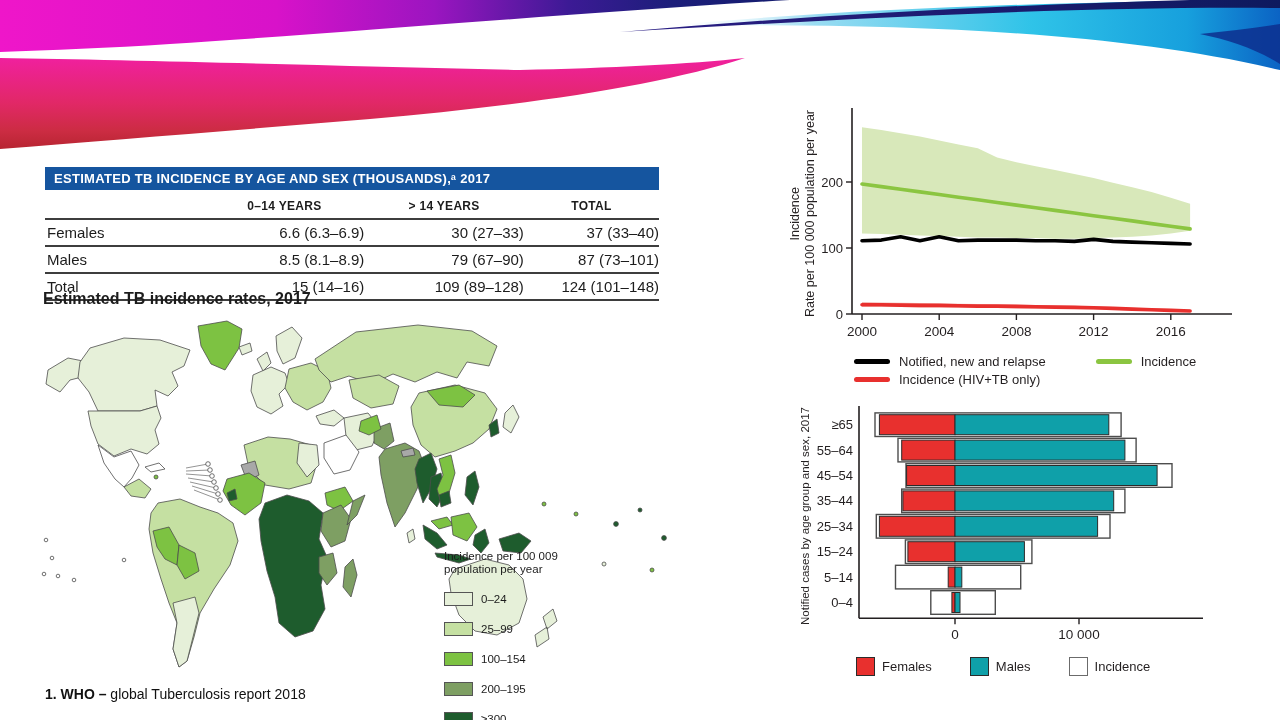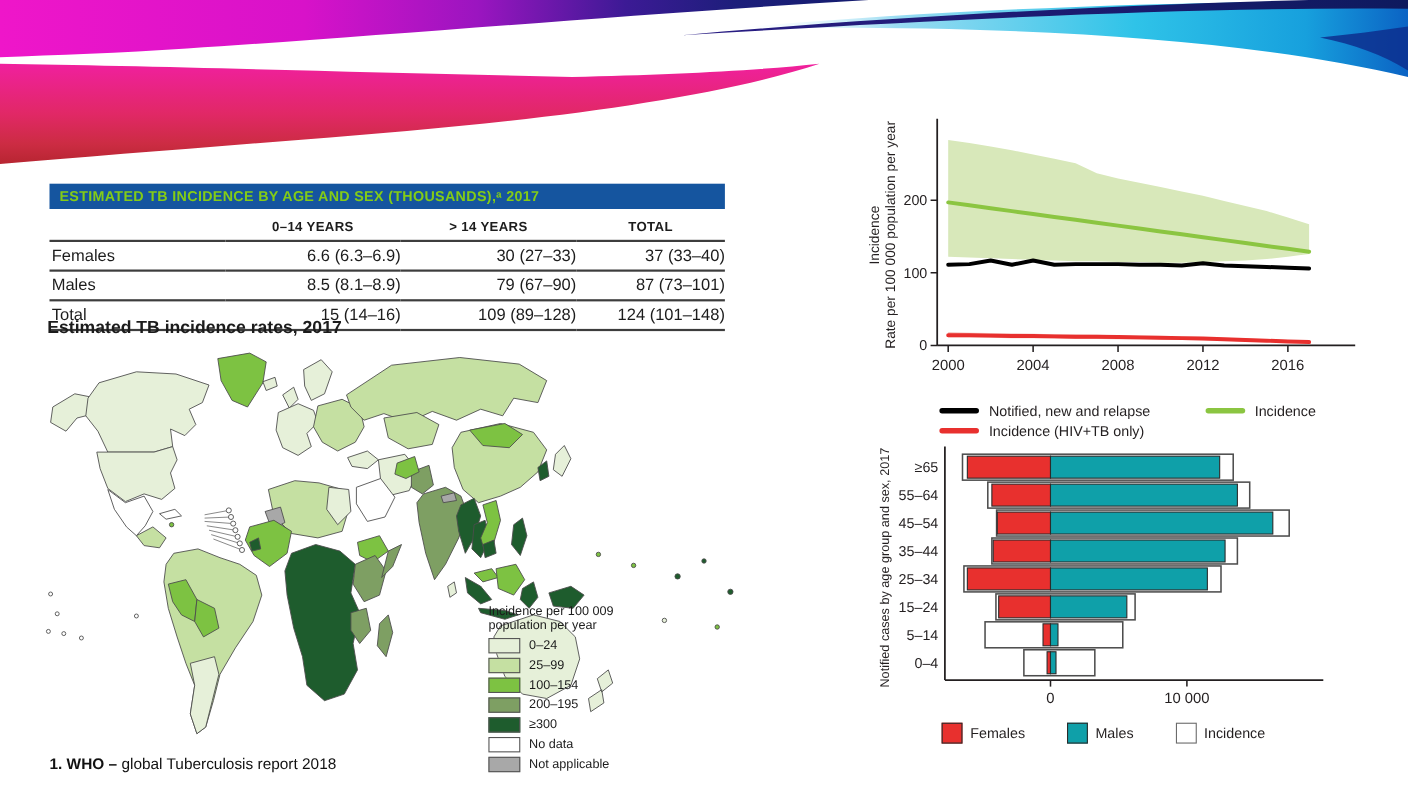--- a/index.html
+++ b/index.html
@@ -6,43 +6,43 @@
   .slide{position:relative;width:1280px;height:720px;background:#fff;overflow:hidden;
          font-family:"Liberation Sans","DejaVu Sans",sans-serif;color:#1c1c1c;margin:0 auto;}
   .abs{position:absolute;}
   
   .swoosh{top:0;left:0;width:1280px;height:152px;}
   
   .slide-title{left:560px;top:24px;width:610px;text-align:center;font-size:54px;font-weight:bold;
                letter-spacing:1px;color:#000;white-space:nowrap;}
   
   .tablewrap{left:45px;top:167px;width:614px;}
-  .tbl-header{color:#84cc16;font-weight:bold;font-size:13px;letter-spacing:.3px;height:23px;
+  .tbl-header{color:#ffffff;font-weight:bold;font-size:13px;letter-spacing:.3px;height:23px;
               line-height:23px;padding-left:9px;margin-bottom:5px;}
   table.inc{width:100%;border-collapse:collapse;}
   table.inc th{font-size:12px;font-weight:bold;letter-spacing:.3px;padding:4px 0 5px;border-bottom:2px solid #3d3d3d;}
   table.inc td{font-size:15px;padding:4px 0;border-bottom:2px solid #3d3d3d;text-align:right;}
   table.inc td.rowlab, table.inc th.rowlab{text-align:left;padding-left:2px;}
   
   .map-title{left:43px;top:290px;font-size:16px;font-weight:bold;}
   .mapwrap{left:28px;top:318px;width:662px;height:372px;}
   svg.map path, svg.map circle{stroke:#4c4c4c;stroke-width:.8;stroke-linejoin:round;}
   svg.map line{stroke:#4c4c4c;stroke-width:.6;}
   .c0{fill:var(--c0);} .c1{fill:var(--c1);} .c2{fill:var(--c2);} .c3{fill:var(--c3);}
   .c4{fill:var(--c4);} .cnd{fill:var(--cnd);} .cna{fill:var(--cna);}
   .maplegend{position:absolute;left:416px;top:232px;font-size:11.5px;line-height:13px;}
-  .maplegend .lrow{display:flex;align-items:center;margin-top:4px;}
+  .maplegend .lrow{display:flex;align-items:center;margin-top:16px;}
   .maplegend .swb{width:27px;height:12px;border:1px solid #555;margin-right:8px;flex:none;}
   
   .chartbox{display:flex;align-items:flex-start;}
   .vlabel{writing-mode:vertical-rl;transform:rotate(180deg);font-size:12.5px;color:#231f20;
           text-align:center;line-height:15px;}
   .linechart{left:788px;top:104px;width:492px;}
   .linechart .vwrap{display:flex;height:220px;align-items:center;}
-  .legend1{margin-left:66px;margin-top:20px;font-size:13px;color:#231f20;width:400px;}
+  .legend1{margin-left:66px;margin-top:8px;font-size:13px;color:#231f20;width:400px;}
   .legend1 .li{display:inline-flex;align-items:center;height:17px;}
   .legend1 .li.w1{width:238px;} 
   .lswatch{display:inline-block;width:36px;height:5px;border-radius:3px;margin-right:9px;flex:none;}
   .barchart{left:798px;top:404px;width:482px;}
   .barchart .vwrap{display:flex;height:225px;align-items:center;}
   .barchart .vlabel{font-size:11.5px;}
   .legend2{margin-left:58px;margin-top:8px;font-size:13px;color:#231f20;display:flex;gap:38px;align-items:center;}
   .legend2 .li{display:inline-flex;align-items:center;}
   .bswatch{display:inline-block;width:19px;height:19px;margin-right:7px;flex:none;box-sizing:border-box;}
   svg{font-family:"Liberation Sans","DejaVu Sans",sans-serif;}

